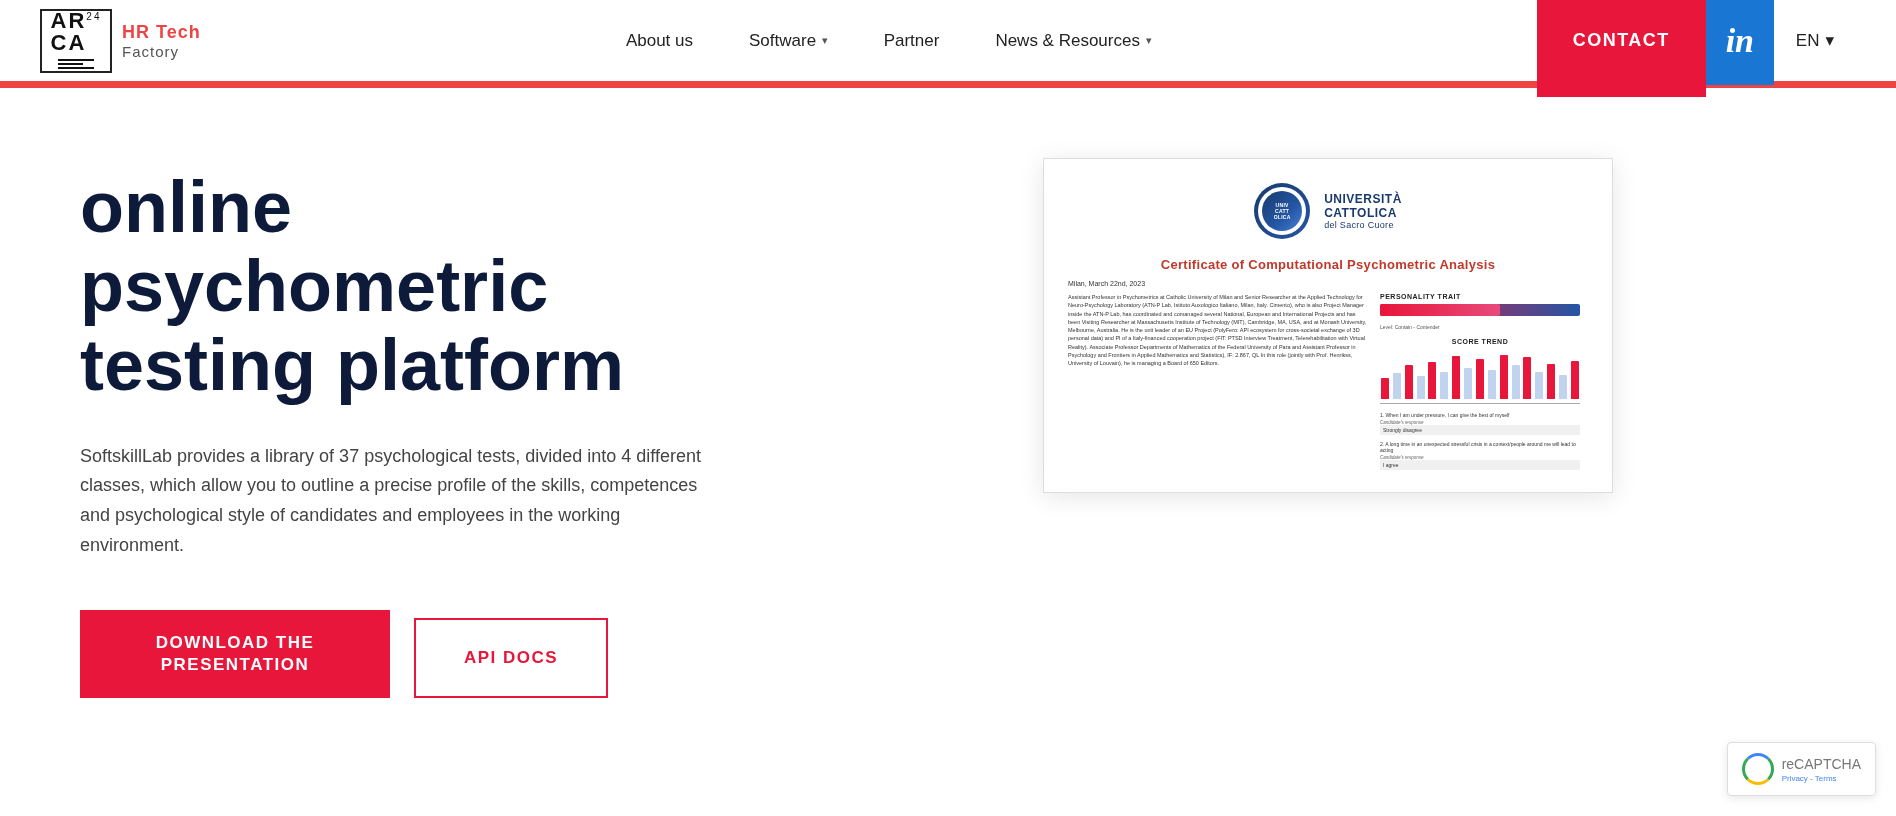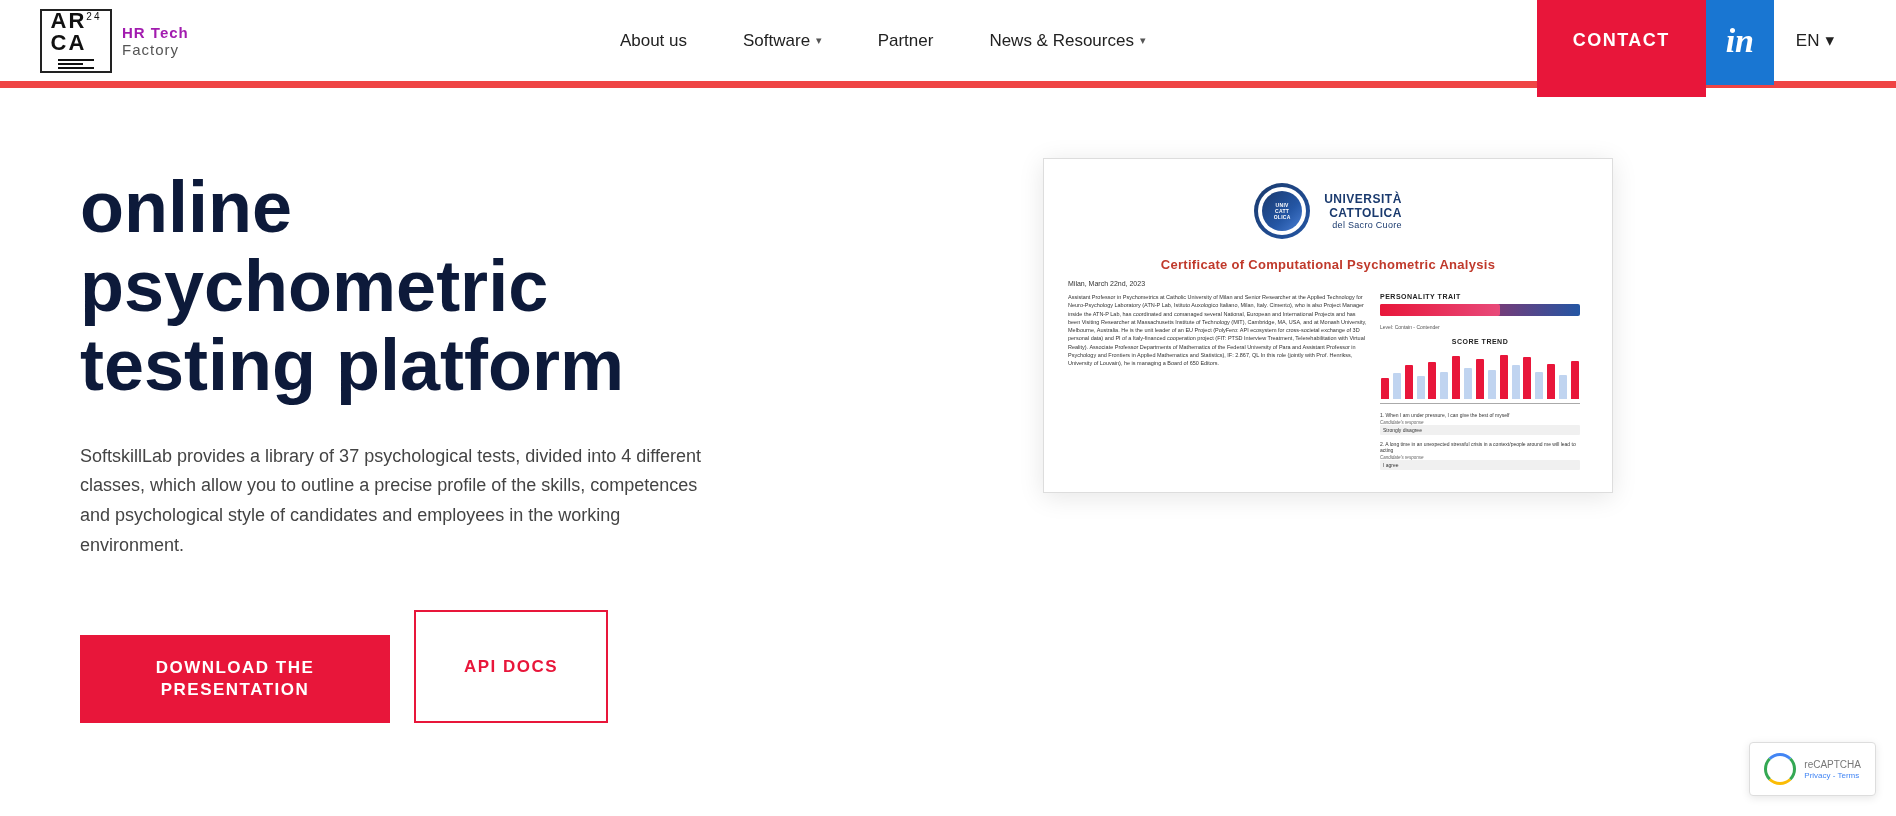--- a/index.html
+++ b/index.html
@@ -75,23 +75,23 @@
     .logo-line:nth-child(2) {
       width: 70%;
     }
 
     .logo-label {
       display: flex;
       flex-direction: column;
     }
 
     .logo-label-top {
-      font-size: 15px;
+      font-size: 18px;
       font-weight: 600;
-      color: #a21caf;
+      color: #ef4444;
       letter-spacing: 1px;
     }
 
     .logo-label-bottom {
       font-size: 15px;
       color: #555;
       letter-spacing: 1px;
     }
 
     .nav-links {
@@ -223,21 +223,21 @@
       min-width: 310px;
     }
 
     .btn-api {
       background: #fff;
       color: #e8163a;
       font-size: 17px;
       font-weight: 700;
       letter-spacing: 1.5px;
       padding: 10px 48px;
-      height: 113px;
+      height: 80px;
       display: flex;
       align-items: center;
       justify-content: center;
       cursor: pointer;
       border: 2px solid #e8163a;
       min-width: 190px;
     }
 
     
     .right-section {
@@ -302,21 +302,21 @@
     }
 
     .cert-logo-text span {
       color: #fff;
       font-size: 5px;
       font-weight: 700;
       letter-spacing: 0.3px;
     }
 
     .cert-university-name {
-      text-align: right;
+      text-align: left;
     }
 
     .cert-uni-main {
       font-size: 12px;
       font-weight: 700;
       color: #1a3a6e;
       line-height: 1.2;
       text-transform: uppercase;
       letter-spacing: 0.5px;
     }
@@ -464,21 +464,21 @@
     .recaptcha-icon {
       width: 32px;
       height: 32px;
       border: 3px solid;
       border-color: #4285f4 #34a853 #fbbc05;
       border-radius: 50%;
       flex-shrink: 0;
     }
 
     .recaptcha-text {
-      font-size: 10px;
+      font-size: 14px;
       color: #777;
       line-height: 1.3;
     }
 
     .recaptcha-link {
       font-size: 8px;
       color: #4285f4;
       text-decoration: none;
     }
   </style>

